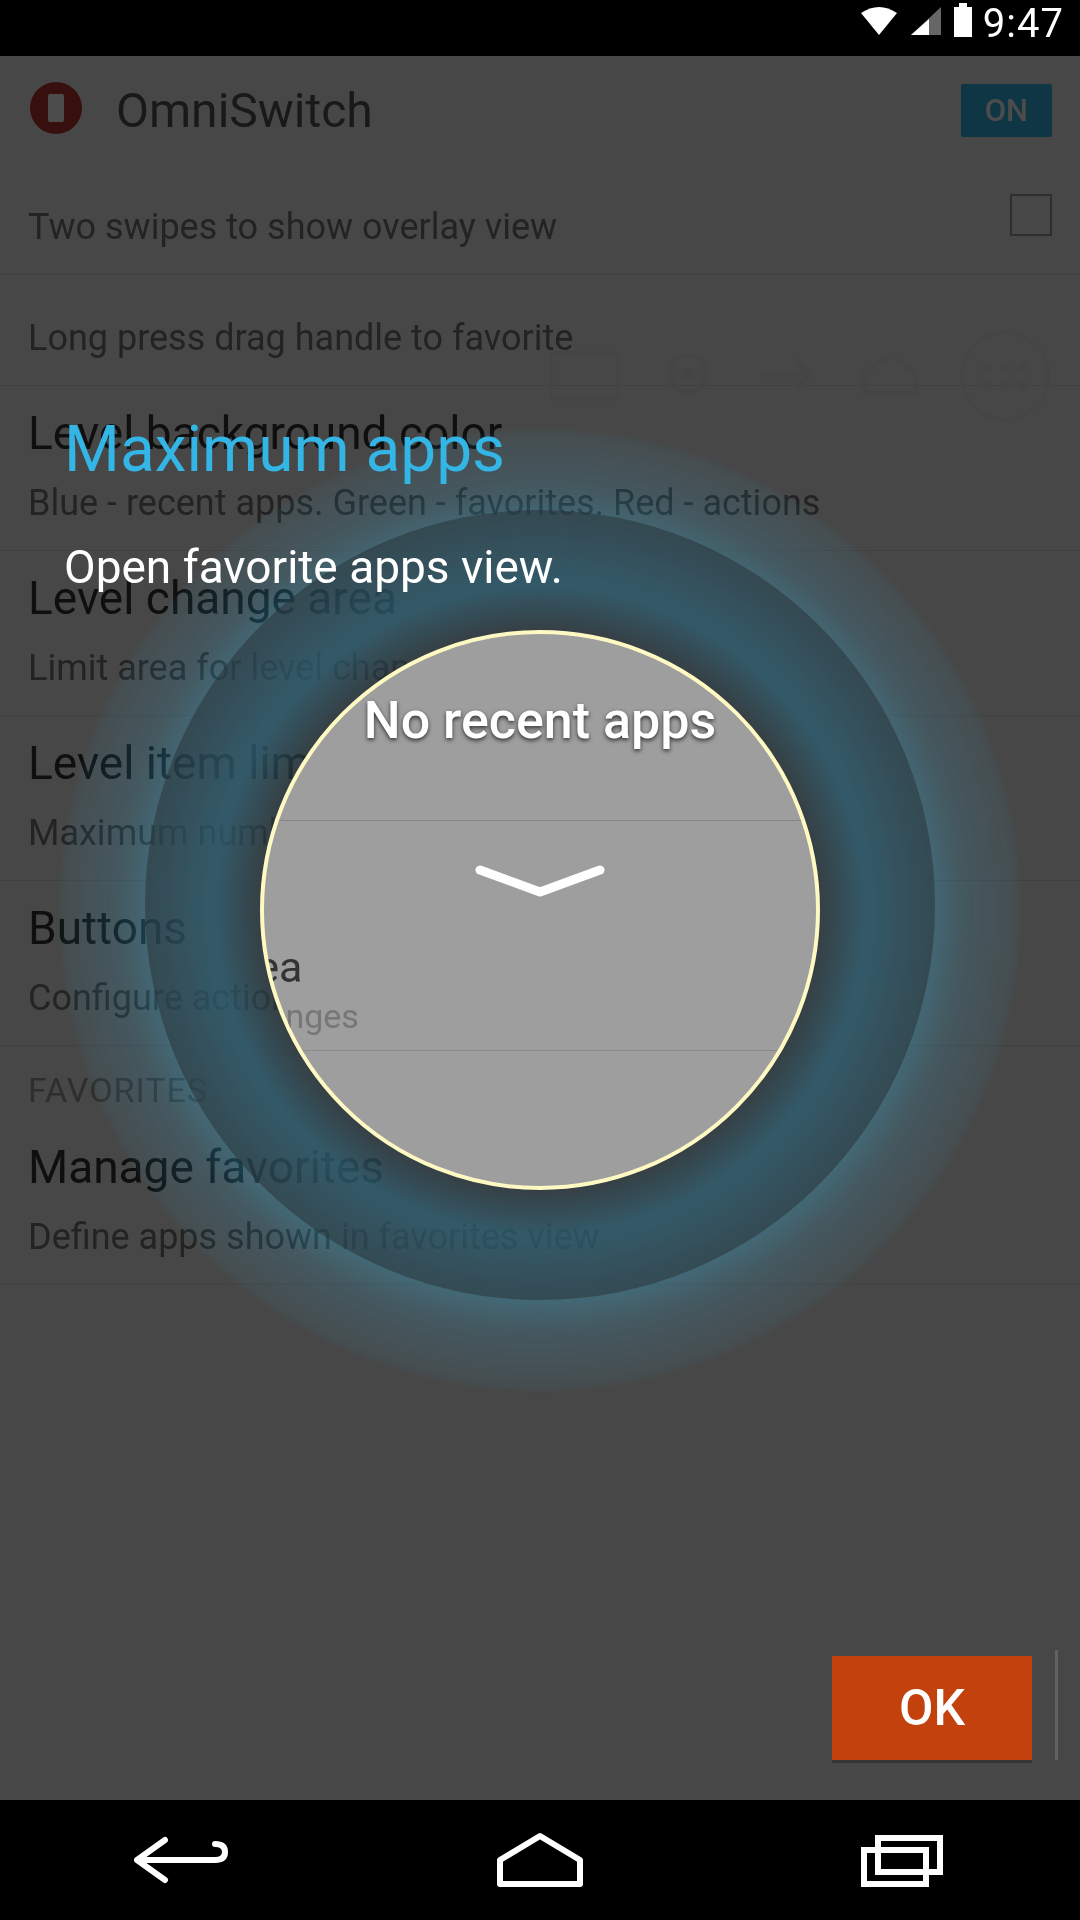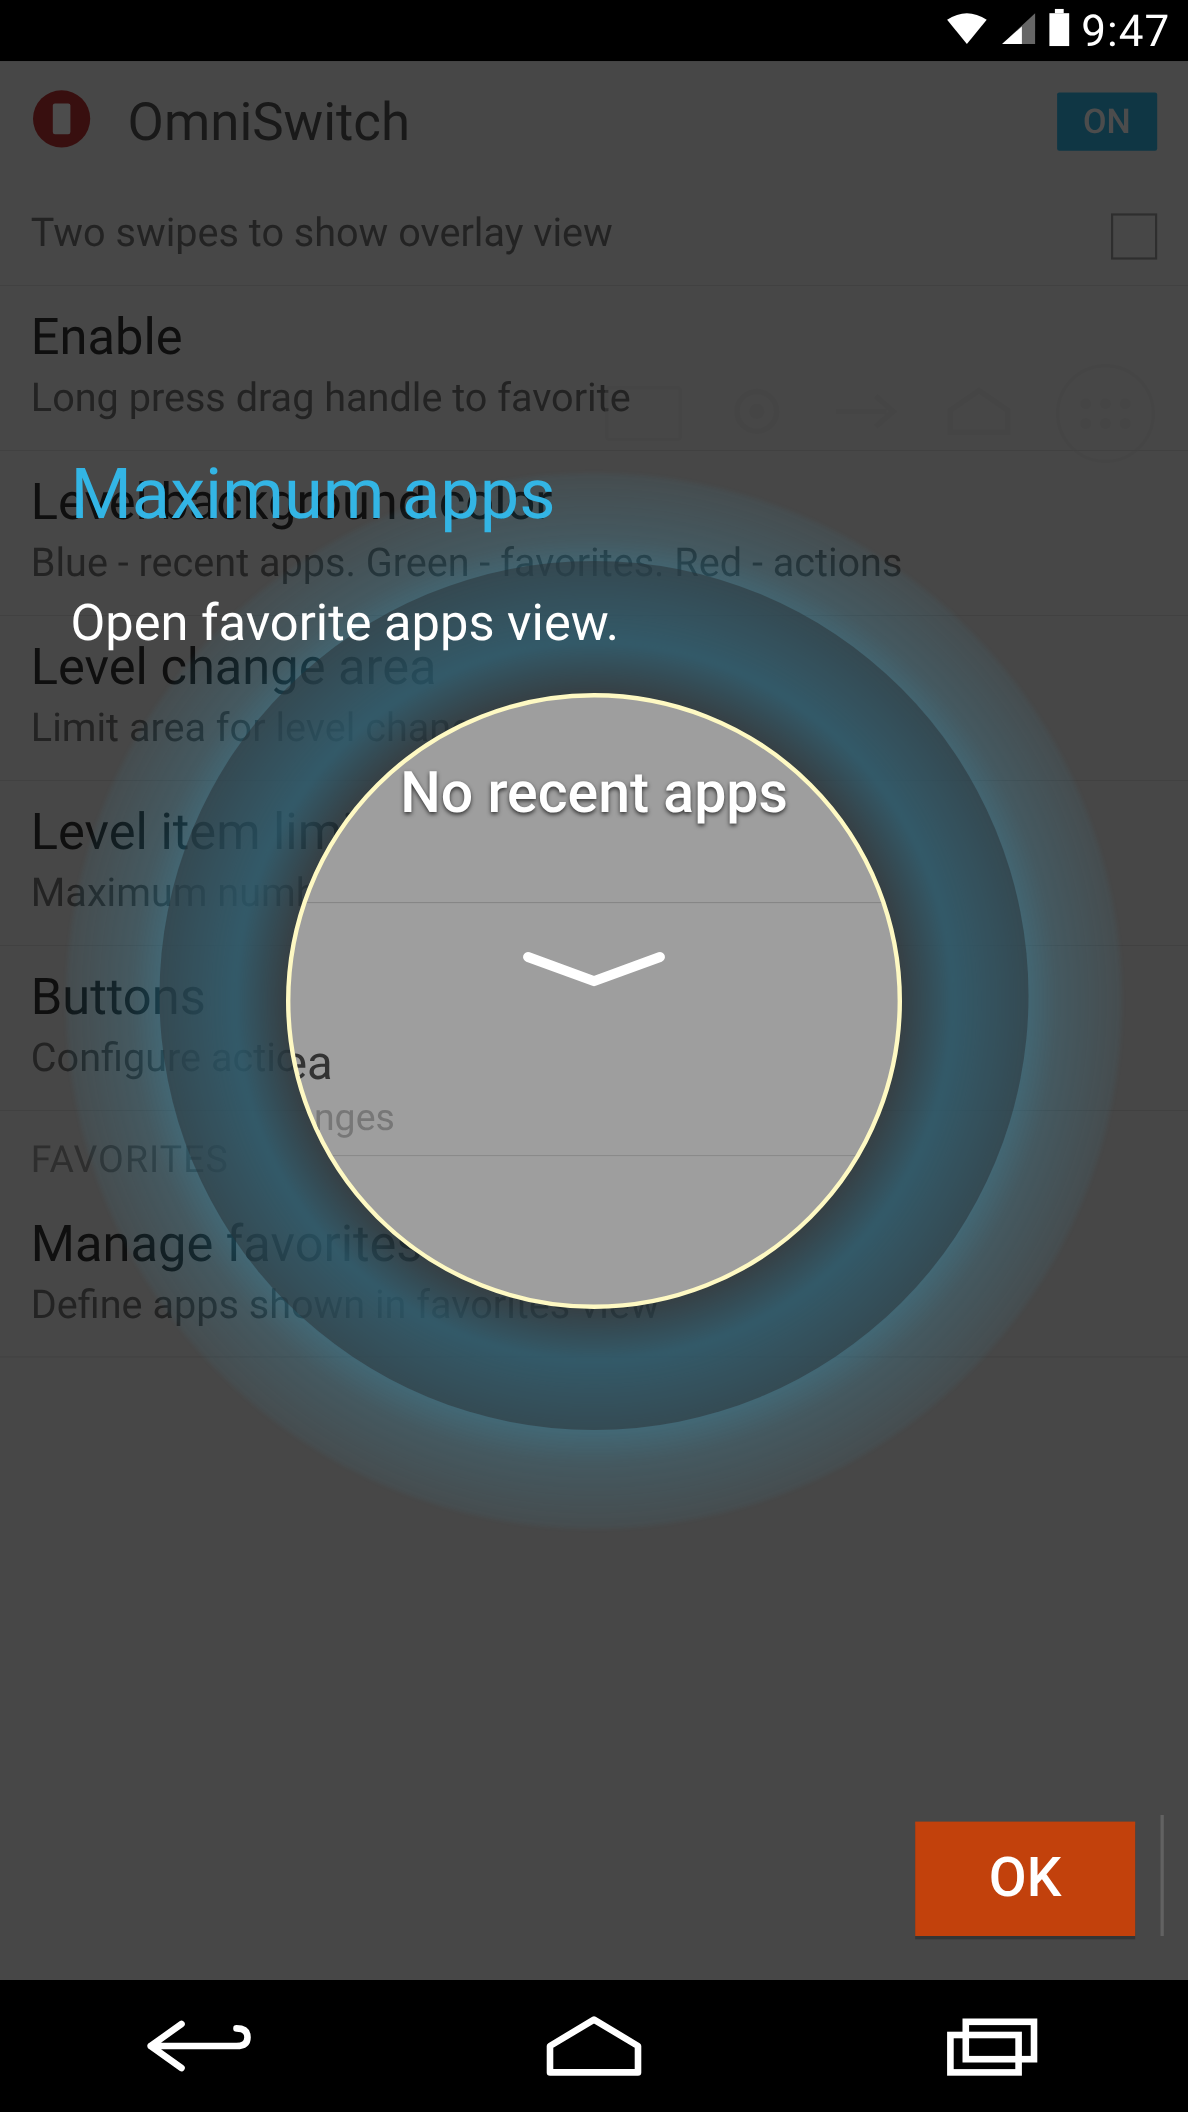--- a/index.html
+++ b/index.html
@@ -1,29 +1,29 @@
 <!DOCTYPE html>
 <html><head>
 <meta charset="utf-8">
 <style>
 * { margin:0; padding:0; box-sizing:border-box; }
 html, body { width:1080px; height:1920px; overflow:hidden; font-family:"Roboto","Helvetica Neue",Arial,sans-serif; background:#000; }
 
 
-.status-bar { position:absolute; top:0; left:0; right:0; height:56px; background:#000; color:#fff; display:flex; justify-content:flex-end; align-items:center; padding:0 16px; gap:10px; font-size:40px; font-weight:400; }
+.status-bar { position:absolute; top:0; left:0; right:0; height:56px; background:#000; color:#fff; display:flex; justify-content:flex-end; align-items:flex-start; padding:0 16px; gap:10px; font-size:40px; font-weight:400; }
 .status-bar .clock { letter-spacing:1px; }
 
 
 .bg-layer { position:absolute; top:56px; left:0; right:0; bottom:120px; background:#eeeeee; color:#333; padding:0; overflow:hidden; }
 .bg-header { display:flex; align-items:center; padding:24px 28px; }
 .bg-header-title { font-size:48px; color:#555; margin-left:32px; }
 .bg-toggle-on { margin-left:auto; background:#33b5e5; color:#fff; padding:8px 24px; font-size:31px; font-weight:500; border-radius:2px; }
 .bg-item { padding:20px 28px 24px; border-bottom:1px solid rgba(0,0,0,.08); }
 .bg-item .title { font-size:46px; color:#333; }
-.bg-item .sub { font-size:36px; color:#777; margin-top:6px; line-height:1.25; }
+.bg-item .sub { font-size:36px; color:#777; margin-top:21px; line-height:1.25; }
 .bg-section { padding:24px 28px 10px; font-size:34px; color:#999; letter-spacing:1px; }
 .bg-check { float:right; width:42px; height:42px; border:2px solid #999; margin-top:10px; }
 .bg-icon-row { position:absolute; top:275px; right:30px; display:flex; gap:38px; align-items:center; opacity:.4; }
 .ico-box { width:70px; height:50px; border:3px solid #ddd; border-radius:4px; }
 .ico-circle { width:90px; height:90px; border:3px solid #ddd; border-radius:50%; display:flex; align-items:center; justify-content:center; }
 .dots { display:grid; grid-template-columns:repeat(3,10px); gap:8px; }
 .dots span { width:10px; height:10px; background:#ddd; border-radius:50%; }
 
 
 .scrim { position:absolute; top:56px; left:0; right:0; bottom:120px; background:rgba(0,0,0,.70); }
@@ -117,21 +117,20 @@
           <span></span>
           <span></span>
           <span></span>
           <span></span>
           <span></span>
         </span>
       </span>
   </div>
 
   <div class="bg-item">
-    <div class="title">Enable</div>
     <div class="sub">Long press drag handle to favorite</div>
   </div>
   <div class="bg-item">
     <div class="title">Level background color</div>
     <div class="sub">Blue - recent apps. Green - favorites. Red - actions</div>
   </div>
   <div class="bg-item">
     <div class="title">Level change area</div>
     <div class="sub">Limit area for level changes</div>
   </div>

